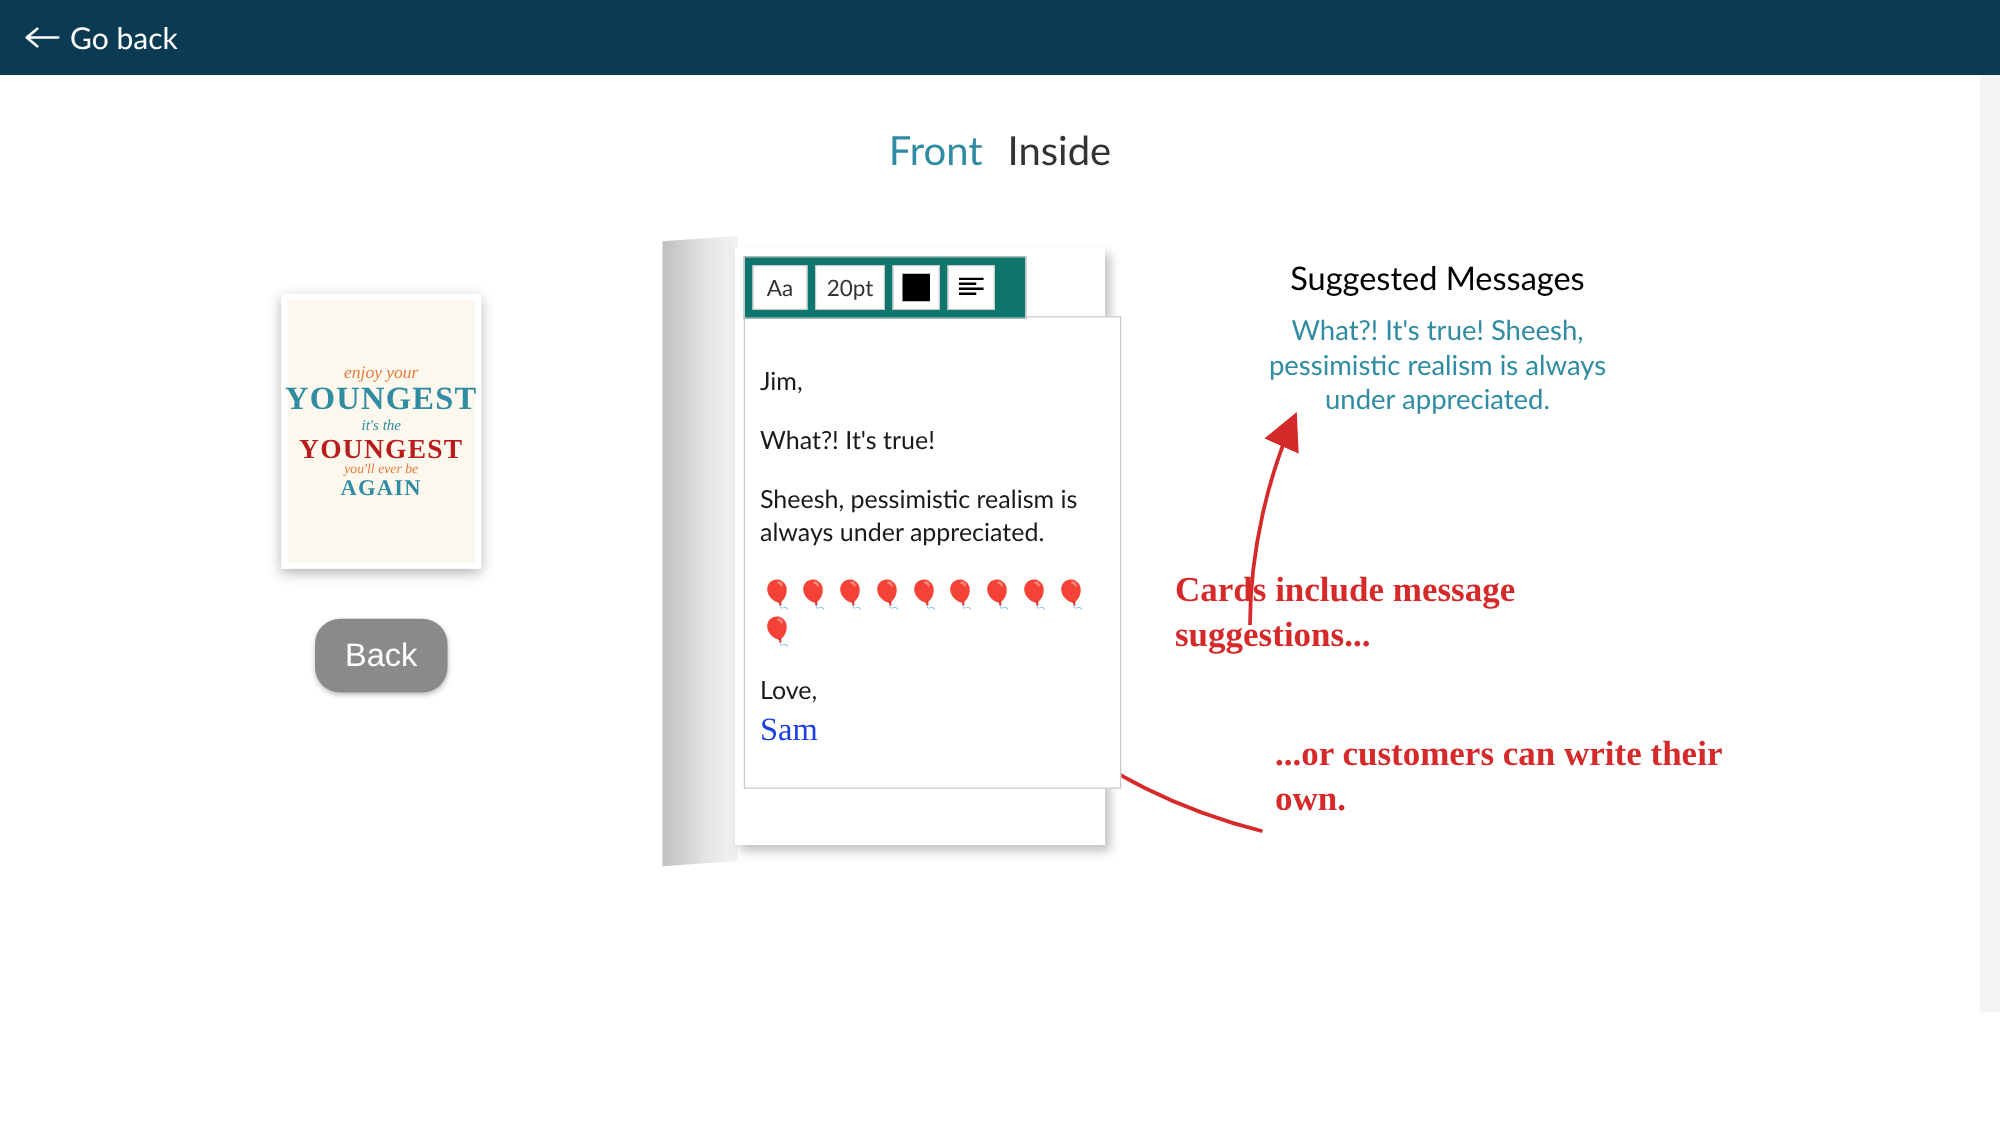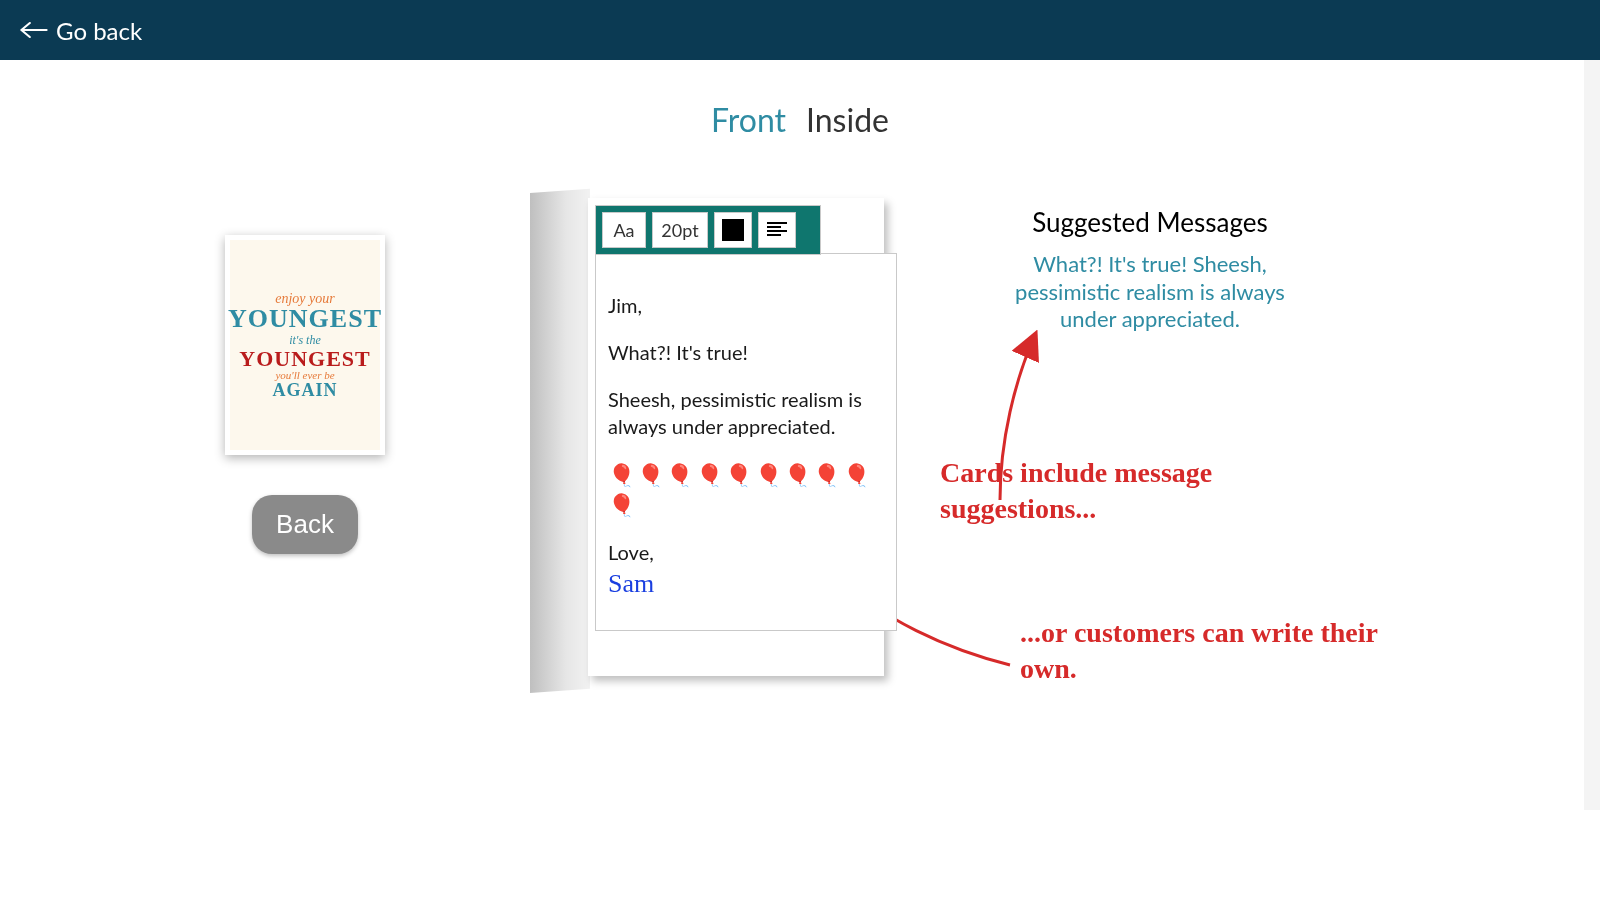--- a/index.html
+++ b/index.html
@@ -183,21 +183,21 @@
 
   .annot{
     position:absolute;
     color:var(--red);
     font-family:"Comic Sans MS","Segoe Script",cursive;
     font-size:28px;
     line-height:1.3;
     font-weight:bold;
   }
   .annot1{left:940px;top:395px;width:420px;}
-  .annot2{left:1020px;top:555px;width:360px;}
+  .annot2{left:1020px;top:526px;width:360px;}
 
   .arrows{position:absolute;left:0;top:0;pointer-events:none;}
 
   
   .scroll-track{position:absolute;top:0;right:0;width:16px;height:100%;background:#f4f4f4;}
 </style>
 </head>
 <body>
 
 <div class="topbar">

